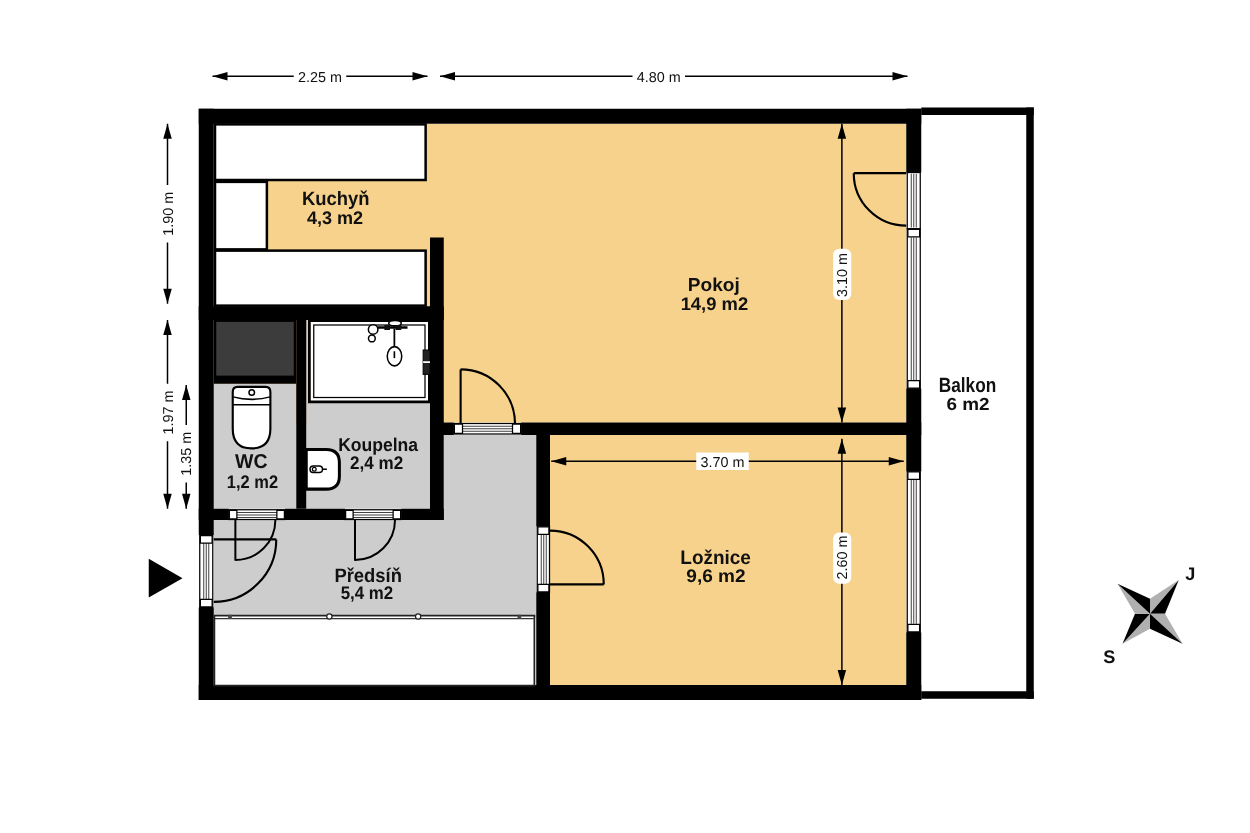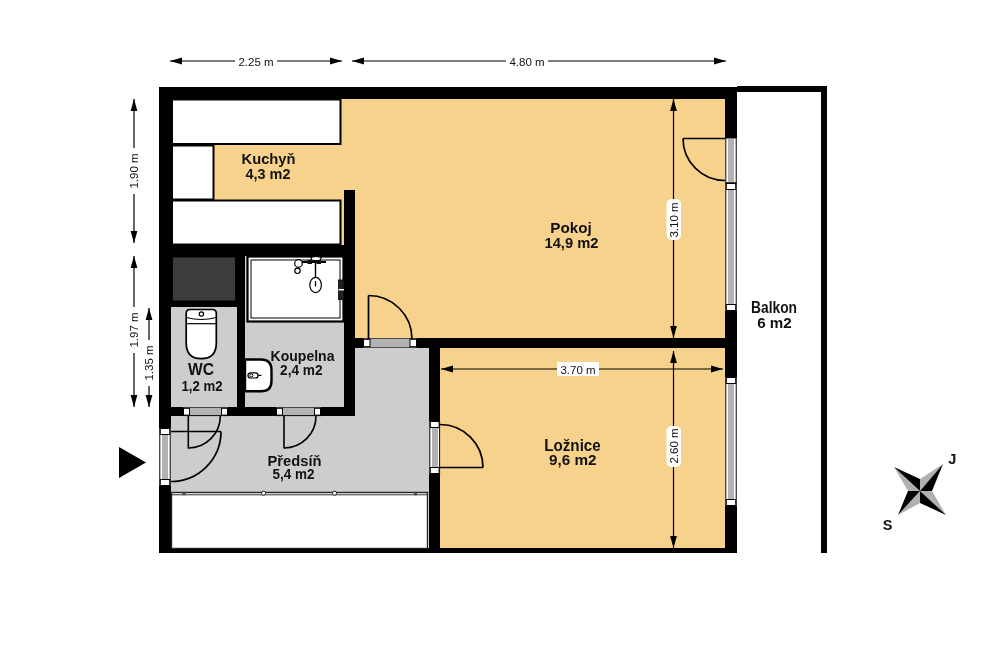--- a/index.html
+++ b/index.html
@@ -1,16 +1,16 @@
 <!DOCTYPE html>
 <html><head>
 <meta charset="utf-8">
 <style>
   html,body{margin:0;padding:0;background:#ffffff;}
-  .wrap{width:1000px;height:553px;position:relative;background:#ffffff;}
+  .wrap{width:1000px;height:666px;position:relative;background:#ffffff;}
   svg{display:block;}
   text{font-family:"Liberation Sans", sans-serif;fill:#111;}
 </style>
 </head>
 <body>
 <div class="wrap">
 <svg width="1000" height="666" viewBox="0 0 1000 666" xmlns="http://www.w3.org/2000/svg">
 
 <rect x="0" y="0" width="1000" height="666" fill="#ffffff"></rect>
 

